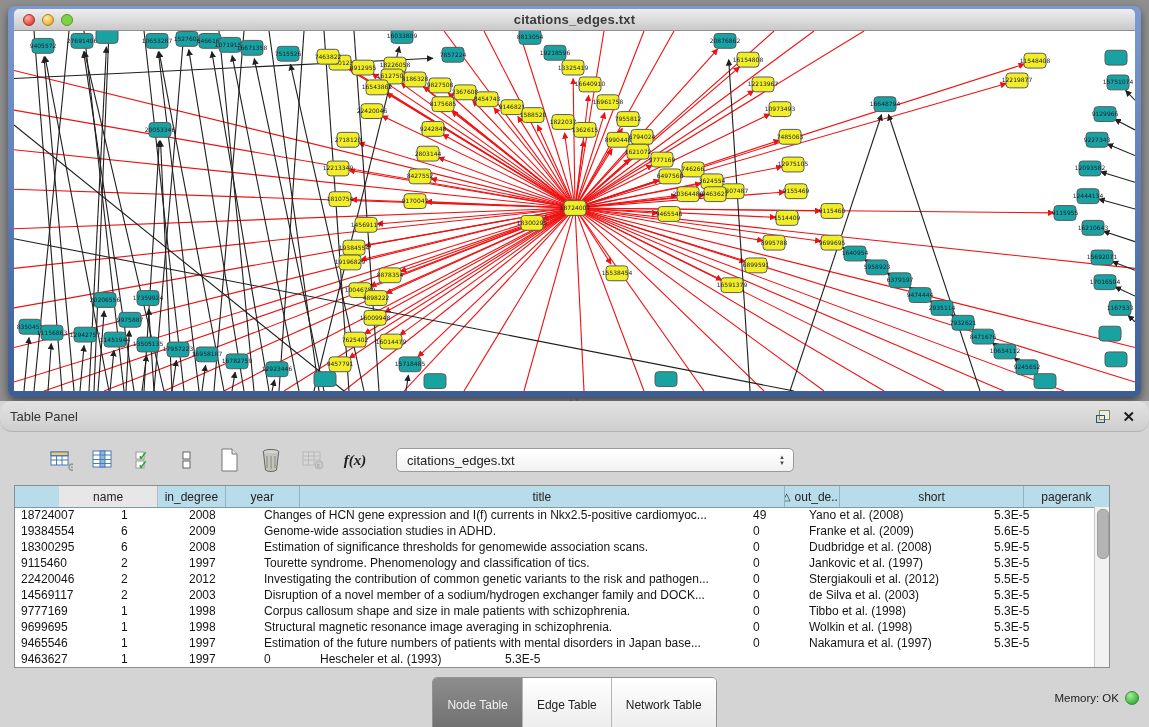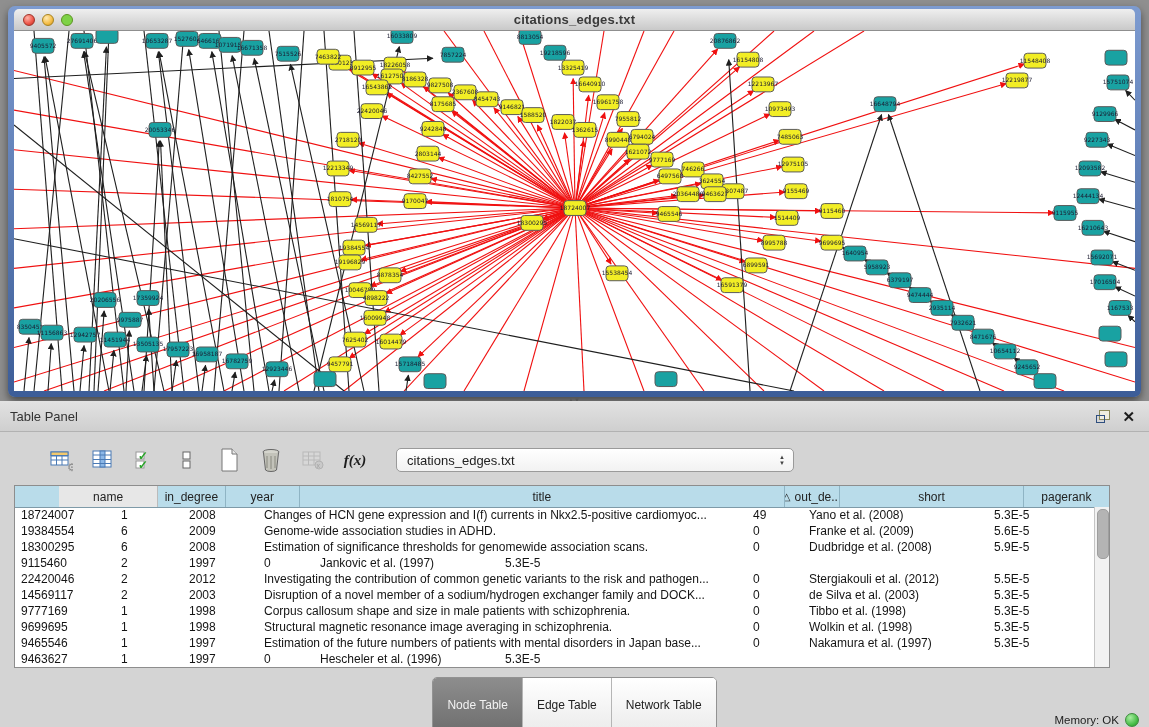--- a/index.html
+++ b/index.html
@@ -38,20 +38,21 @@
 
   
   .divider-handle{position:absolute;left:566px;top:397px;width:16px;height:7px;color:#555;font-size:6px;line-height:6px;text-align:center;}
 
   
   .table-panel{position:absolute;left:0;top:401px;width:1149px;height:326px;background:#d4d4d4;}
   .panel-header{
     height:30px;display:flex;align-items:center;
     background:linear-gradient(#e2e2e2,#cfcfcf);
     border-bottom:1px solid #b2b2b2;
+    border-radius:12px;
   }
   .panel-title{font-size:13px;color:#333;margin-left:10px;}
   .panel-header-icons{margin-left:auto;display:flex;align-items:center;gap:12px;margin-right:14px;}
   .float-icon{position:relative;width:14px;height:13px;}
   .float-icon .sq1{position:absolute;left:3px;top:0;width:9px;height:8px;border:1px solid #8a8a58;background:#efefdf;}
   .float-icon .sq2{position:absolute;left:0;top:5px;width:7px;height:6px;border:1px solid #2f4f7f;background:transparent;}
   .close-icon{font-size:15px;font-weight:bold;color:#1d1d1d;line-height:15px;}
 
   .toolbar{display:flex;align-items:center;gap:16px;margin:12px 0 0 48px;height:32px;}
   .tool-btn{width:26px;height:26px;display:flex;align-items:center;justify-content:center;background:transparent;border:none;padding:0;}
@@ -95,21 +96,21 @@
 
   .tab-strip{position:absolute;left:0;right:0;top:276px;display:flex;justify-content:center;}
   .tab-group{display:flex;border:1px solid #929292;border-radius:5px;overflow:hidden;background:#fff;box-shadow:0 1px 0 rgba(255,255,255,.6);}
   .tab{
     padding:20px 14px;font-size:12px;color:#222;background:linear-gradient(#ffffff,#ebebeb);
     border-right:1px solid #b5b5b5;line-height:15px;
   }
   .tab:last-child{border-right:none;}
   .tab.selected{background:linear-gradient(#8d8d8d,#6e6e6e);color:#f2f2f2;}
 
-  .status-bar{position:absolute;right:10px;bottom:0;display:flex;align-items:center;gap:6px;}
+  .status-bar{position:absolute;right:10px;bottom:22px;display:flex;align-items:center;gap:6px;}
   .status-text{font-size:11.5px;color:#222;}
   .memory-dot{width:12px;height:12px;border-radius:50%;background:radial-gradient(circle at 35% 30%,#a8eda0,#44bb44 65%,#2c8a2c);border:1px solid #3d8a3d;}
 </style>
 </head>
 <body>
 
 <div class="desktop"></div>
 
 <div class="graph-window">
   <div class="titlebar">
@@ -910,20 +911,21 @@
           <div class="td c-year">2008</div>
           <div class="td c-title">Estimation of significance thresholds for genomewide association scans.</div>
           <div class="td c-out_degree">0</div>
           <div class="td c-short">Dudbridge et al. (2008)</div>
           <div class="td c-pagerank">5.9E-5</div>
         </div>
         <div class="tr">
           <div class="td c-name">9115460</div>
           <div class="td c-in_degree">2</div>
           <div class="td c-year">1997</div>
+          <div class="td c-title">Tourette syndrome. Phenomenology and classification of tics.</div>
           <div class="td c-out_degree">0</div>
           <div class="td c-short">Jankovic et al. (1997)</div>
           <div class="td c-pagerank">5.3E-5</div>
         </div>
         <div class="tr">
           <div class="td c-name">22420046</div>
           <div class="td c-in_degree">2</div>
           <div class="td c-year">2012</div>
           <div class="td c-title">Investigating the contribution of common genetic variants to the risk and pathogen...</div>
           <div class="td c-out_degree">0</div>
@@ -964,21 +966,21 @@
           <div class="td c-title">Estimation of the future numbers of patients with mental disorders in Japan base...</div>
           <div class="td c-out_degree">0</div>
           <div class="td c-short">Nakamura et al. (1997)</div>
           <div class="td c-pagerank">5.3E-5</div>
         </div>
         <div class="tr">
           <div class="td c-name">9463627</div>
           <div class="td c-in_degree">1</div>
           <div class="td c-year">1997</div>
           <div class="td c-out_degree">0</div>
-          <div class="td c-short">Hescheler et al. (1996)</div>
+          <div class="td c-short">Hescheler et al. (1993)</div>
           <div class="td c-pagerank">5.3E-5</div>
         </div>
       </div>
     <div class="vscroll">
       <div class="vthumb"></div>
     </div>
   </div>
 
   <div class="tab-strip">
     <div class="tab-group" id="tab-group">

